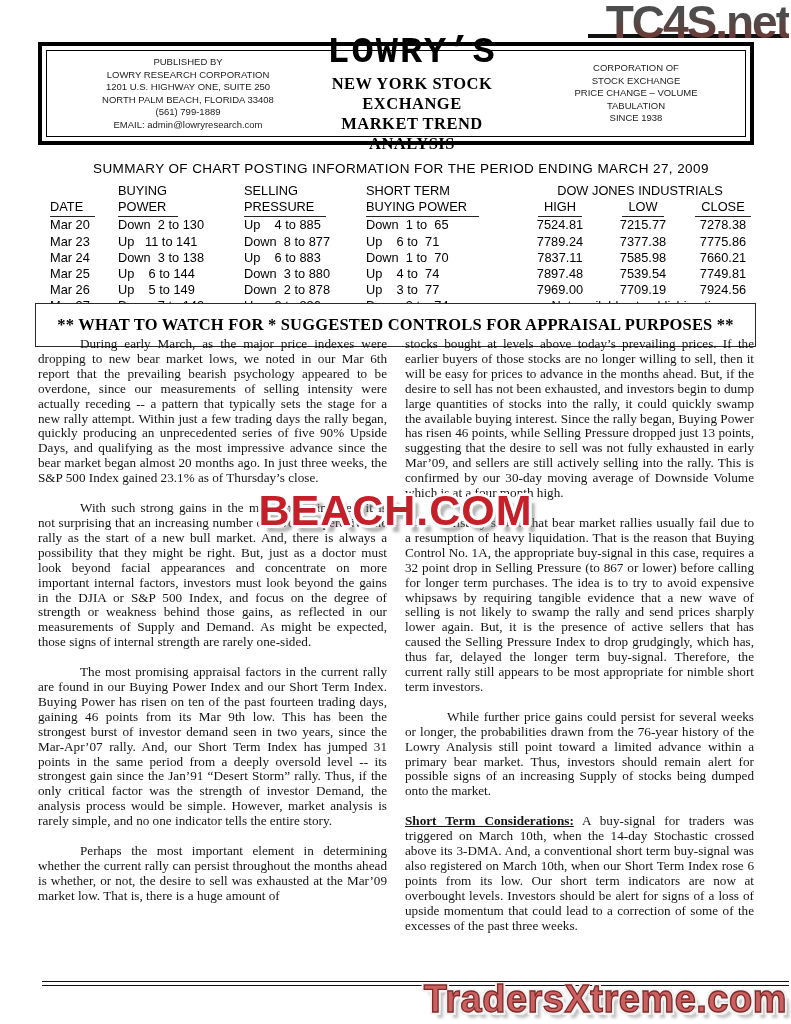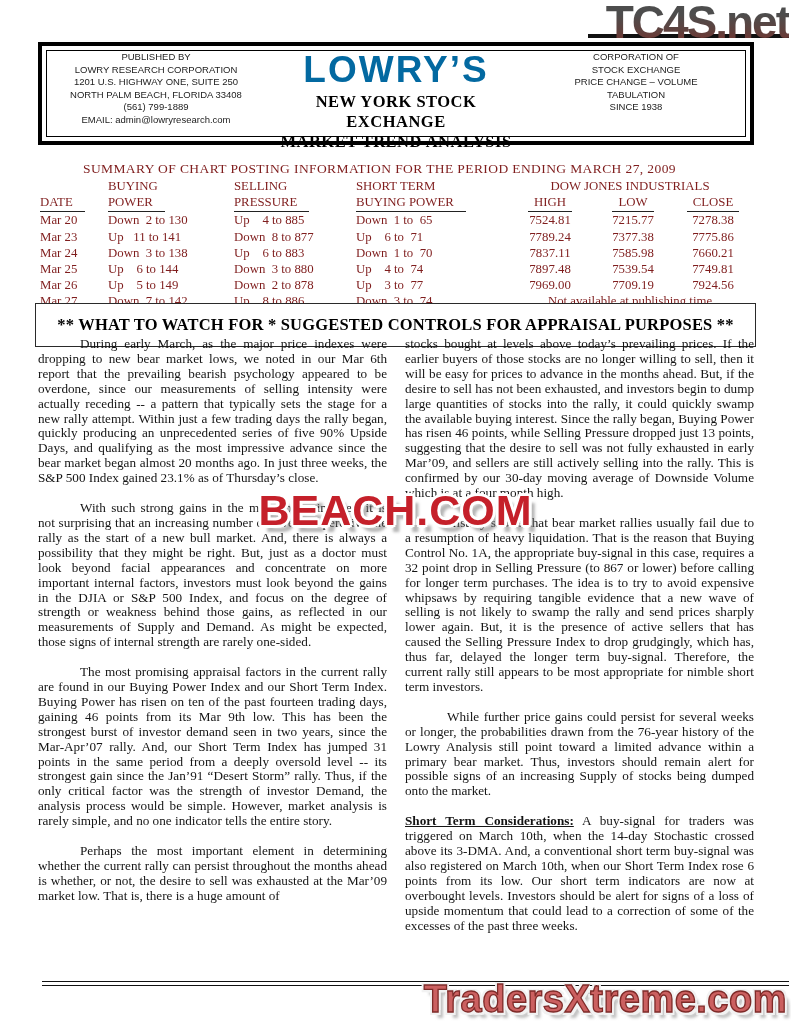--- a/index.html
+++ b/index.html
@@ -22,42 +22,42 @@
     -webkit-background-clip:text; background-clip:text; color:transparent;
   }
 
   
   .masthead {
     position:absolute; left:38px; top:42px; width:716px; height:103px;
     border:4px solid #000; padding:4px; background:#fff;
   }
   .masthead-inner {
     width:100%; height:100%; border:1.5px solid #000;
-    display:flex; align-items:flex-start;
+    display:flex; align-items:center;padding-left:32px;
   }
   .mh-side {
     width:218px; text-align:center;
     font-family:"Liberation Sans", sans-serif; font-size:9.5px; line-height:12.5px; color:#222;
   }
   .mh-center { flex:1; text-align:center; }
   .mh-title {
-    font-family:Liberation Sans, sans-serif; font-weight:700; font-size:37px;
-    letter-spacing:2px; line-height:38px; color:#0369a1;
+    font-family:Liberation Mono, monospace; font-weight:700; font-size:37px;
+    letter-spacing:2px; line-height:38px; color:#000000;
   }
   .mh-sub {
     font-family:"Liberation Serif", serif; font-weight:700; font-size:16.5px;
     line-height:20px; letter-spacing:0.5px; color:#000;
   }
   .mh-sub.first { margin-top:3px; }
 
   
-  .summary { position:absolute; left:40px; top:161px; width:712px;
-    font-family:Liberation Serif, serif; color:#7f1d1d; }
+  .summary { position:absolute; left:50px; top:161px; width:712px;
+    font-family:Liberation Sans, sans-serif; color:#000000; }
   .summary-title { font-size:13.5px; letter-spacing:0.4px; padding-left:43px; white-space:nowrap; }
-  table.sumtab { border-collapse:collapse; margin-top:1px; width:100%; }
+  table.sumtab { border-collapse:collapse; margin-top:7px; width:100%; }
   table.sumtab td, table.sumtab th {
     font-size:12.8px; font-weight:400; line-height:16.2px;
     padding:0; text-align:left; vertical-align:bottom; white-space:pre;
   }
   .c-date  { width:68px; }
   .c-bp    { width:126px; }
   .c-sp    { width:122px; }
   .c-st    { width:152px; }
   .c-high  { width:84px; text-align:center !important; }
   .c-low   { width:82px; text-align:center !important; }

